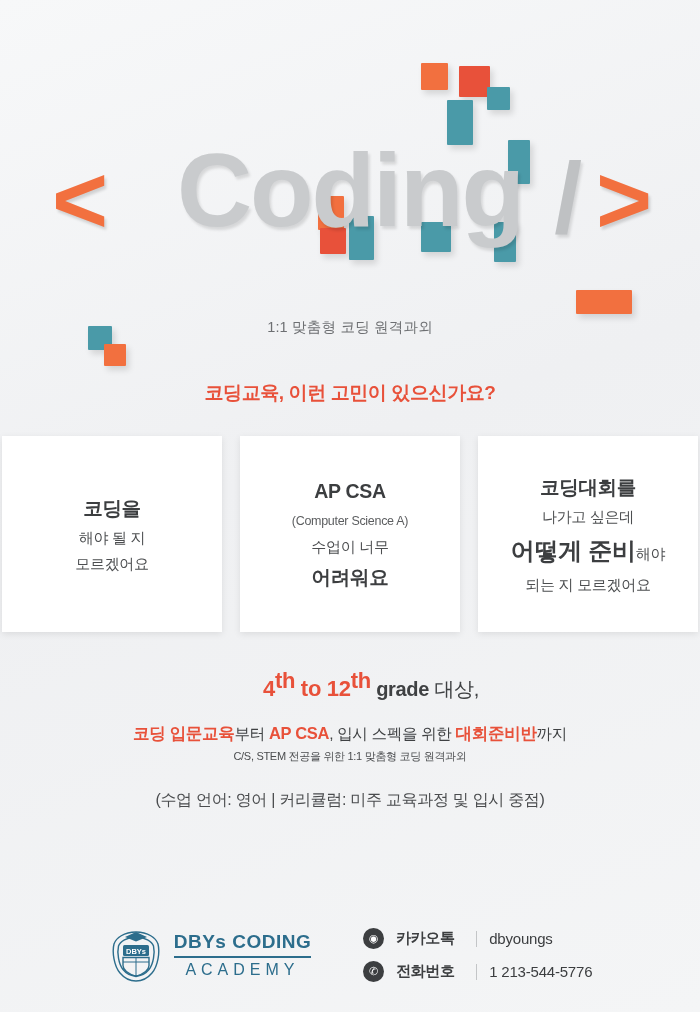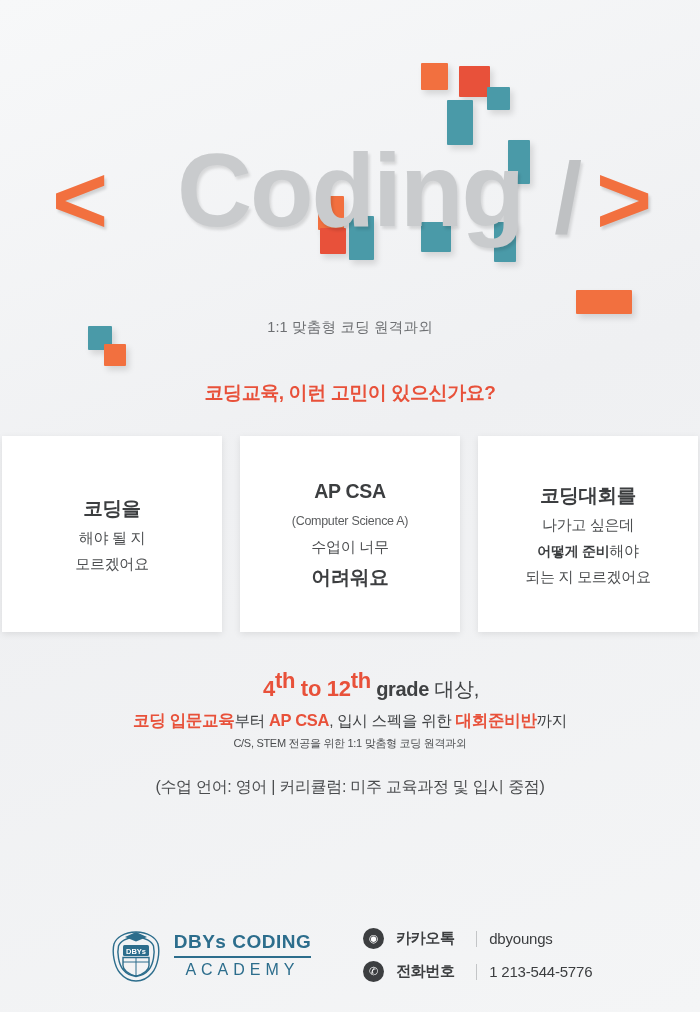--- a/index.html
+++ b/index.html
@@ -134,21 +134,21 @@
 
   
   .mid {
     margin-top: 36px;
     text-align: center;
   }
   .mid-line1 {
     font-size: 20px;
     color: #3f4143;
     letter-spacing: -0.3px;
-    margin-bottom: 7px;
+    margin-bottom: 20px;
     padding-left: 42px;
   }
   .mid-line1 .accent {
     color: #e8513a;
     font-weight: bold;
     font-size: 22px;
   }
   .mid-line1 sup {
     font-size: 12px;
     vertical-align: super;
@@ -290,21 +290,21 @@
     <div class="card">
       <div class="ln big">AP CSA</div>
       <div class="ln small">(Computer Science A)</div>
       <div class="ln">수업이 너무</div>
       <div class="ln big">어려워요</div>
     </div>
 
     <div class="card">
       <div class="ln big">코딩대회를</div>
       <div class="ln">나가고 싶은데</div>
-      <div class="ln"><span class="hl" style="font-size:14px">어떻게 준비</span><span>해야</span></div>
+      <div class="ln"><span class="hl" style="font-size:24px">어떻게 준비</span><span>해야</span></div>
       <div class="ln">되는 지 모르겠어요</div>
     </div>
 
   </div>
 
   <div class="mid">
     <div class="mid-line1">
       <span class="accent">4</span><sup class="accent">th</sup><span class="accent"> to </span><span class="accent">12</span><sup class="accent">th</sup><span class="greybold"> grade</span><span> 대상,</span>
     </div>
     <div class="mid-line2">

